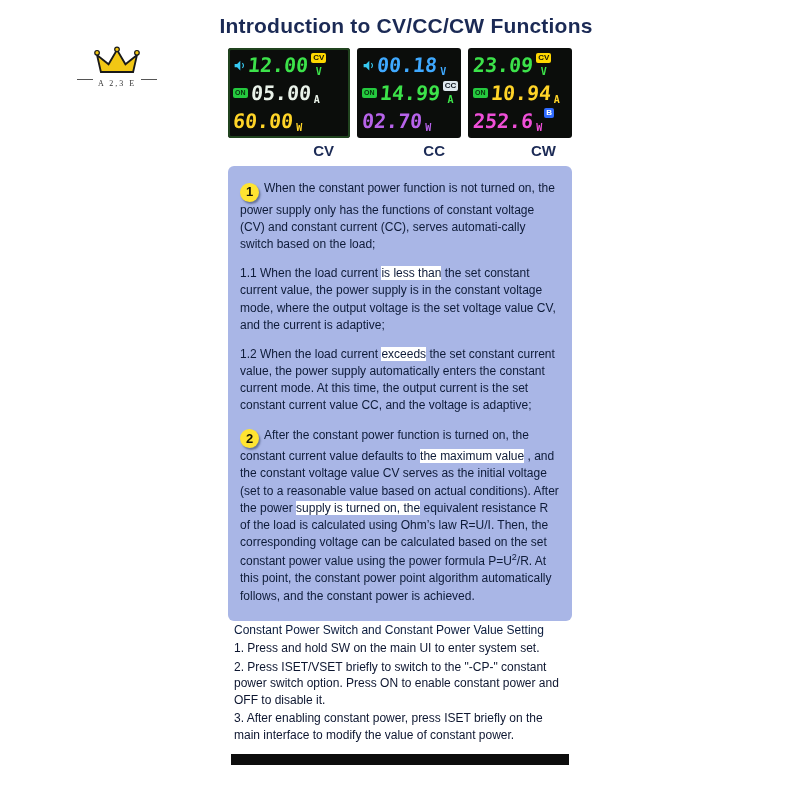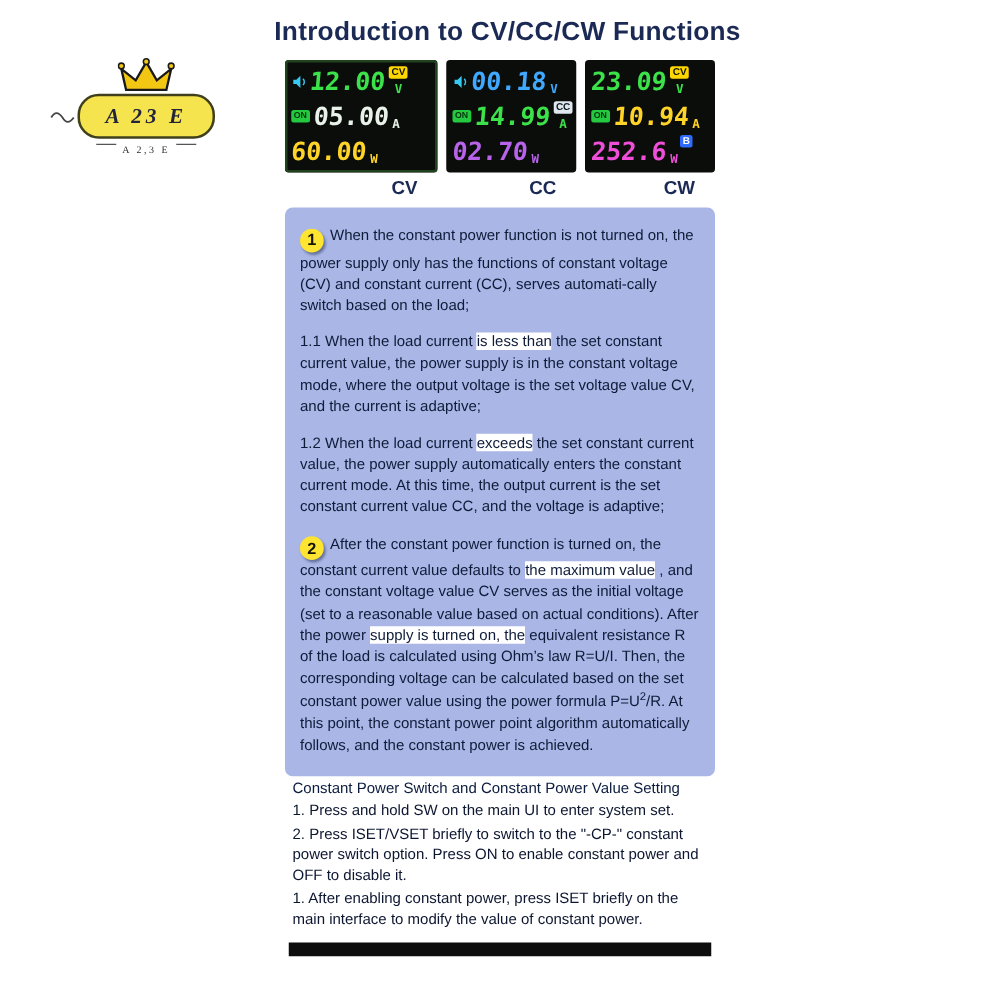--- a/index.html
+++ b/index.html
@@ -91,28 +91,20 @@
 
 <div class="title">Introduction to CV/CC/CW Functions</div>
 
 <div class="logo">
   <svg class="crown" width="46" height="32" viewBox="0 0 60 40">
     <path d="M9 33 L4 11 L19 23 L30 4 L41 23 L56 11 L51 33 Z" fill="#f2c714" stroke="#191919" stroke-width="2.4"></path>
     <circle cx="4" cy="8" r="3" fill="#f2c714" stroke="#191919" stroke-width="1.6"></circle>
     <circle cx="30" cy="3.5" r="3" fill="#f2c714" stroke="#191919" stroke-width="1.6"></circle>
     <circle cx="56" cy="8" r="3" fill="#f2c714" stroke="#191919" stroke-width="1.6"></circle>
   </svg>
-  <div class="logo-box-wrap">
-    <svg class="flourish" width="20" height="12" viewBox="0 0 20 12">
-      <path d="M1 6 q4 -7 9 0 q4 7 9 0" fill="none" stroke="#444" stroke-width="1.4"></path>
-    </svg>
-    <div class="logo-box">
-      <span>A 23 E</span>
-    </div>
-  </div>
   <div class="logo-caption">
     <span>A 2,3 E</span>
   </div>
 </div>
 
 <div class="displays">
 
   <div class="display-col c1">
     <div class="display">
       <div class="drow">
@@ -212,17 +204,17 @@
     <p><span>1.2 When the load current </span><span class="hl">exceeds</span><span> the set constant current value, the power supply automatically enters the constant current mode. At this time, the output current is the set constant current value CC, and the voltage is adaptive;</span></p>
 
     <p><span class="numcircle">2</span><span>After the constant power function is turned on, the constant current value defaults to </span><span class="hl">the maximum value</span><span> , and the constant voltage value CV serves as the initial voltage (set to a reasonable value based on actual conditions). After the power </span><span class="hl">supply is turned on, the</span><span> equivalent resistance R of the load is calculated using Ohm’s law R=U/I. Then, the corresponding voltage can be calculated based on the set constant power value using the power formula P=U</span><sup>2</sup><span>/R.  At this point, the constant power point algorithm automatically follows, and the constant power is achieved.</span></p>
 
   </div>
 
   <div class="footer">
     <p class="fhead">Constant Power Switch and Constant Power Value Setting</p>
     <p>1. Press and hold SW on the main UI to enter system set.</p>
     <p>2. Press ISET/VSET briefly to switch to the "-CP-" constant power switch option. Press ON to enable constant power and OFF to disable it.</p>
-    <p>1. After enabling constant power, press ISET briefly on the main interface to modify the value of constant power.</p>
+    <p>3. After enabling constant power, press ISET briefly on the main interface to modify the value of constant power.</p>
   </div>
 
   <div class="bottombar"></div>
 </div>
 
 </body></html>

